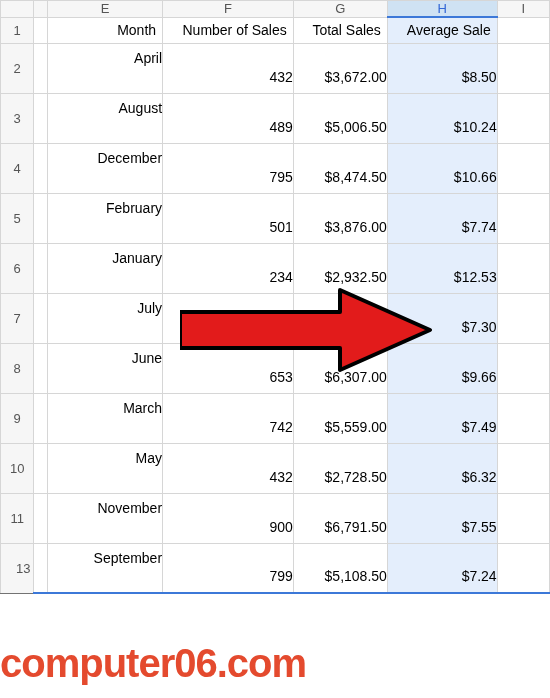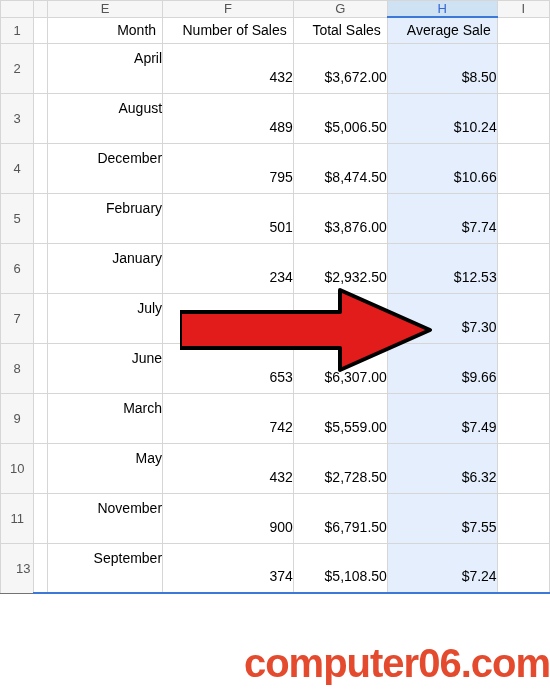--- a/index.html
+++ b/index.html
@@ -85,21 +85,21 @@
     height: 90px;
     pointer-events: none;
   }
 
   
   .watermark {
     position: absolute;
     left: 0;
     right: 0;
     bottom: 12px;
-    text-align: right;
+    text-align: left;
     font-family: "Arial Black", Arial, sans-serif;
     font-weight: 900;
     font-size: 40px;
     color: #e44a2e;
     letter-spacing: -1px;
   }
   .last-row td { border-bottom: 2px solid #3c78d8; }
   .last-row .rowhdr { border-bottom: 1px solid #737373; padding-left: 12px; }
 </style>
 </head>
@@ -215,21 +215,21 @@
     <td class="cell left valign-top">November</td>
     <td class="cell right valign-bottom">900</td>
     <td class="cell right valign-bottom">$6,791.50</td>
     <td class="cell right valign-bottom selcol">$7.55</td>
     <td class="cell"></td>
   </tr>
   <tr class="last-row">
     <td class="rowhdr">13</td>
     <td class="cell c-gutter"></td>
     <td class="cell left valign-top">September</td>
-    <td class="cell right valign-bottom">374</td>
+    <td class="cell right valign-bottom">799</td>
     <td class="cell right valign-bottom">$5,108.50</td>
     <td class="cell right valign-bottom selcol">$7.24</td>
     <td class="cell"></td>
   </tr>
 </tbody>
   </table>
 
 <div class="arrow-wrap">
   <svg width="255" height="90" viewBox="0 0 255 90">
     <polygon points="0,27 160,27 160,5 250,45 160,85 160,63 0,63" fill="#e21b1b" stroke="#000" stroke-width="4" stroke-linejoin="round"></polygon>

